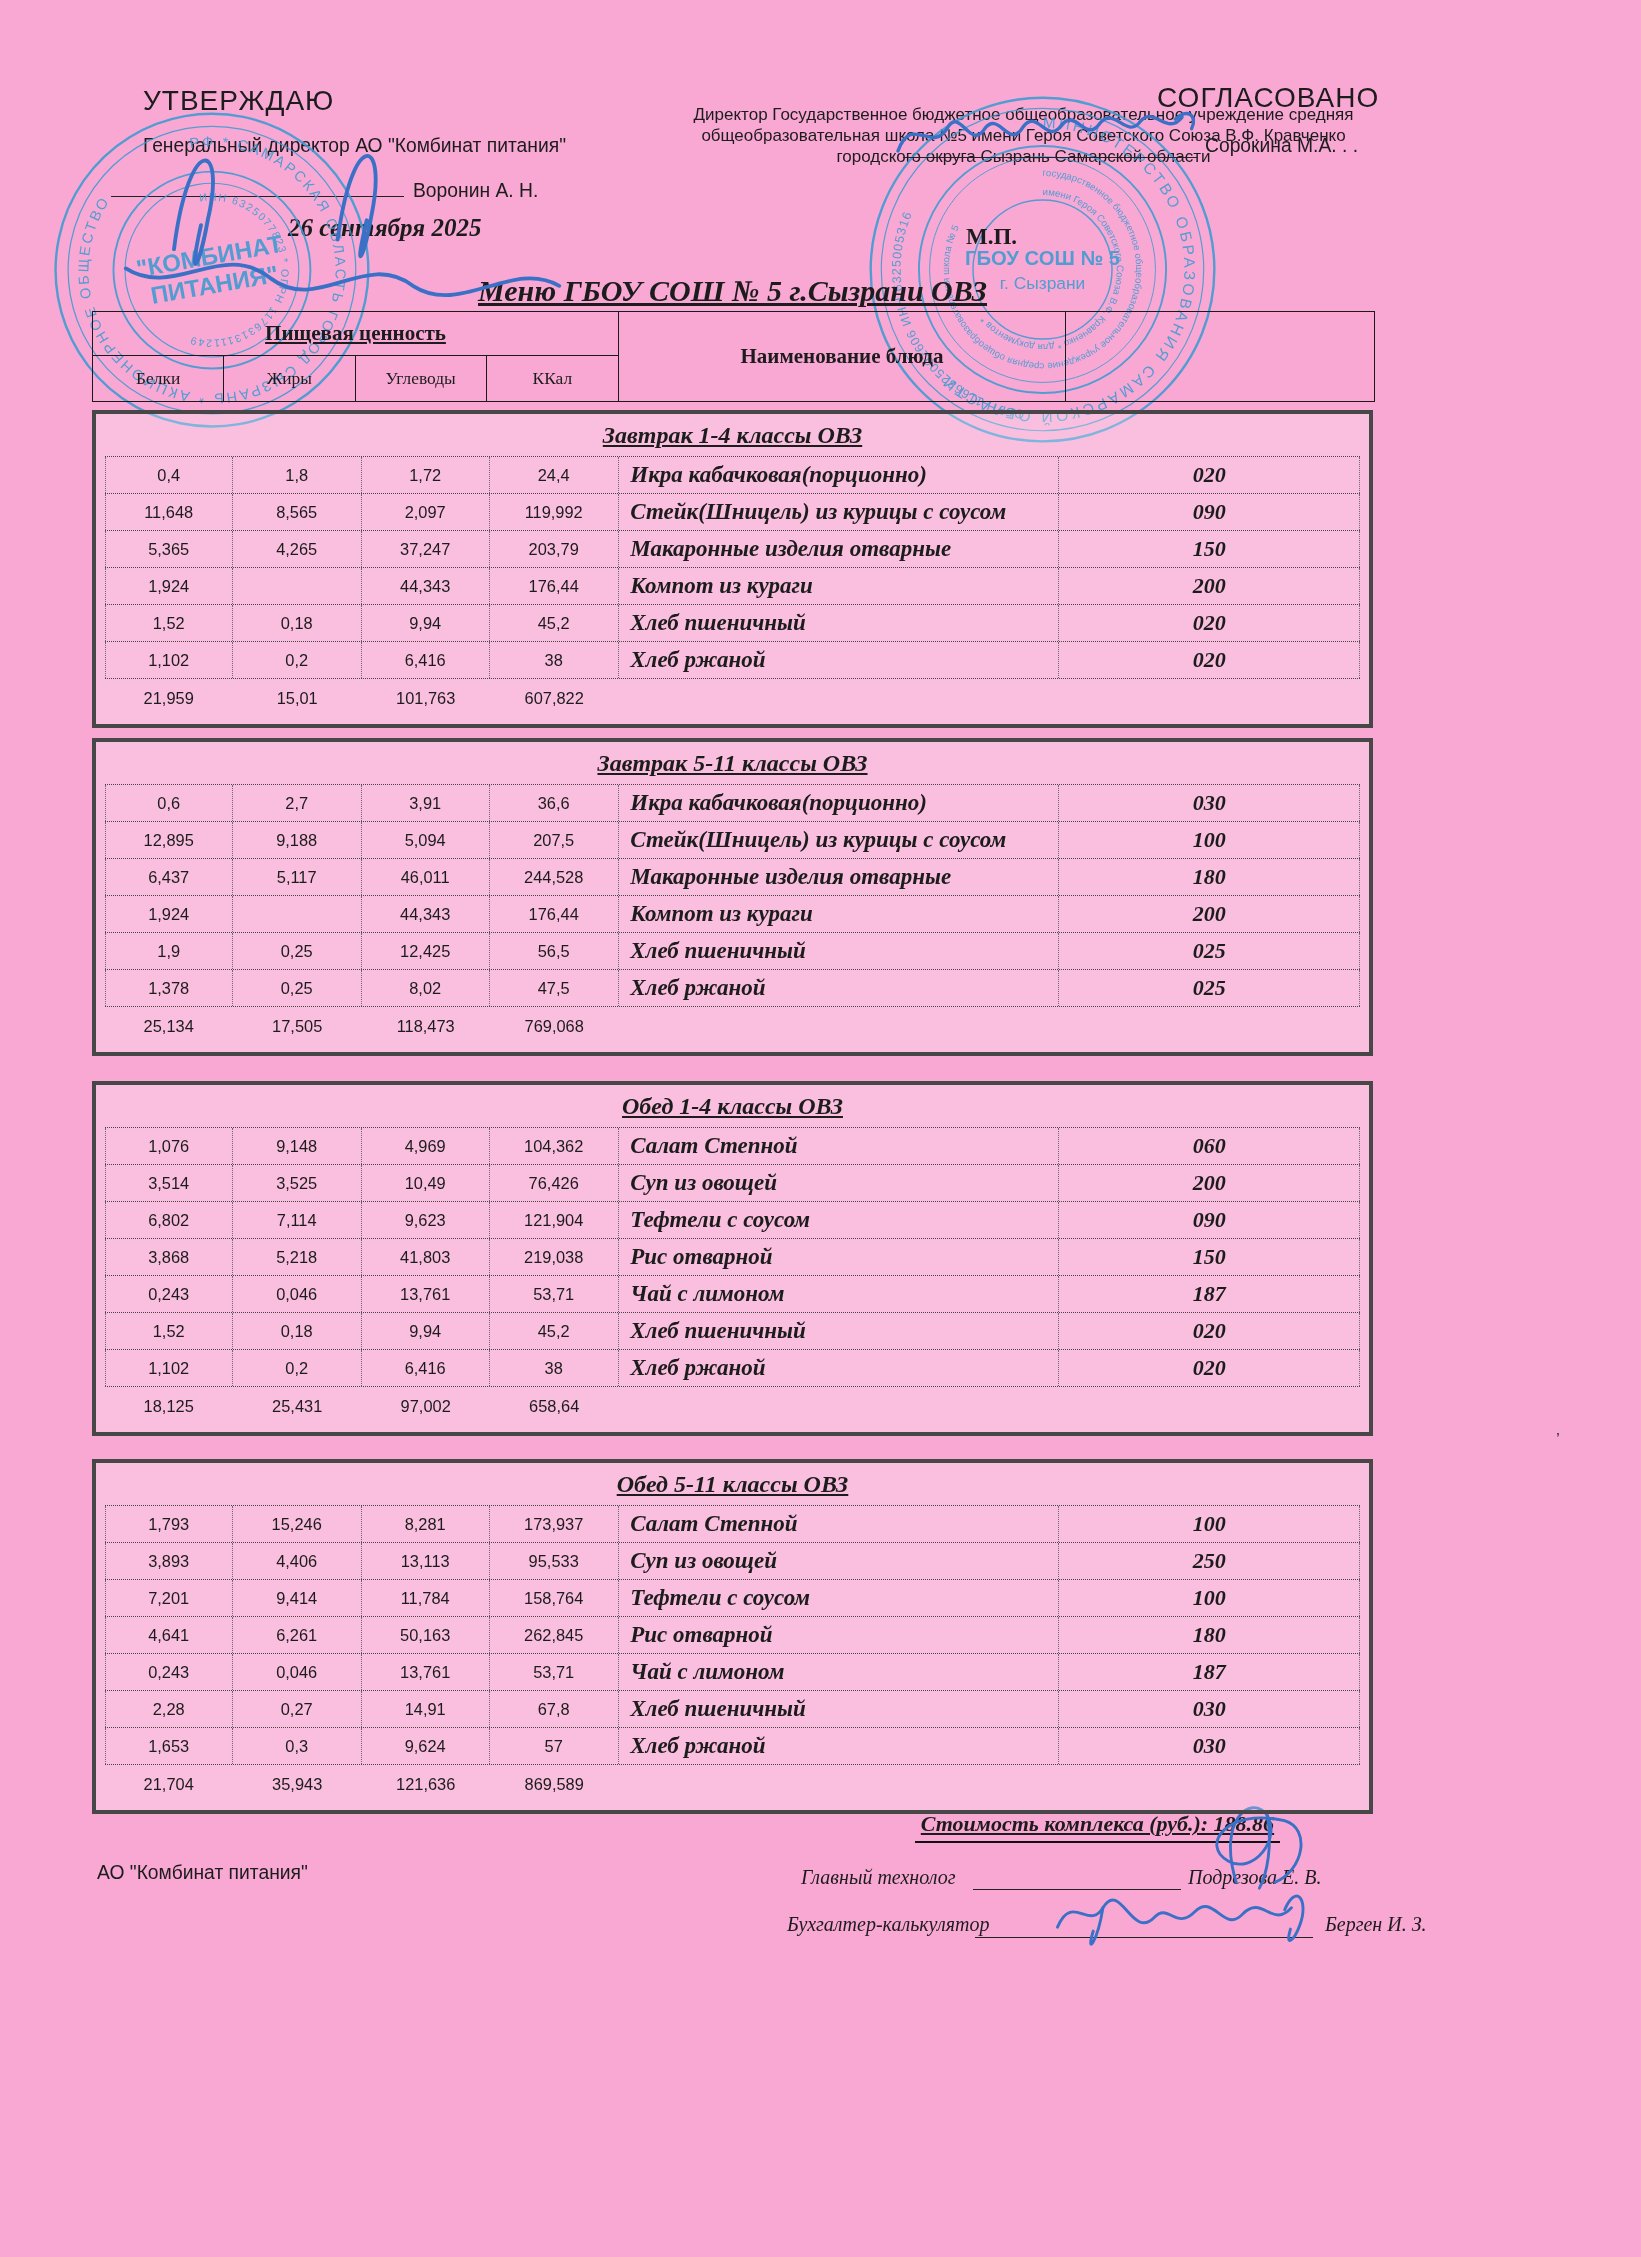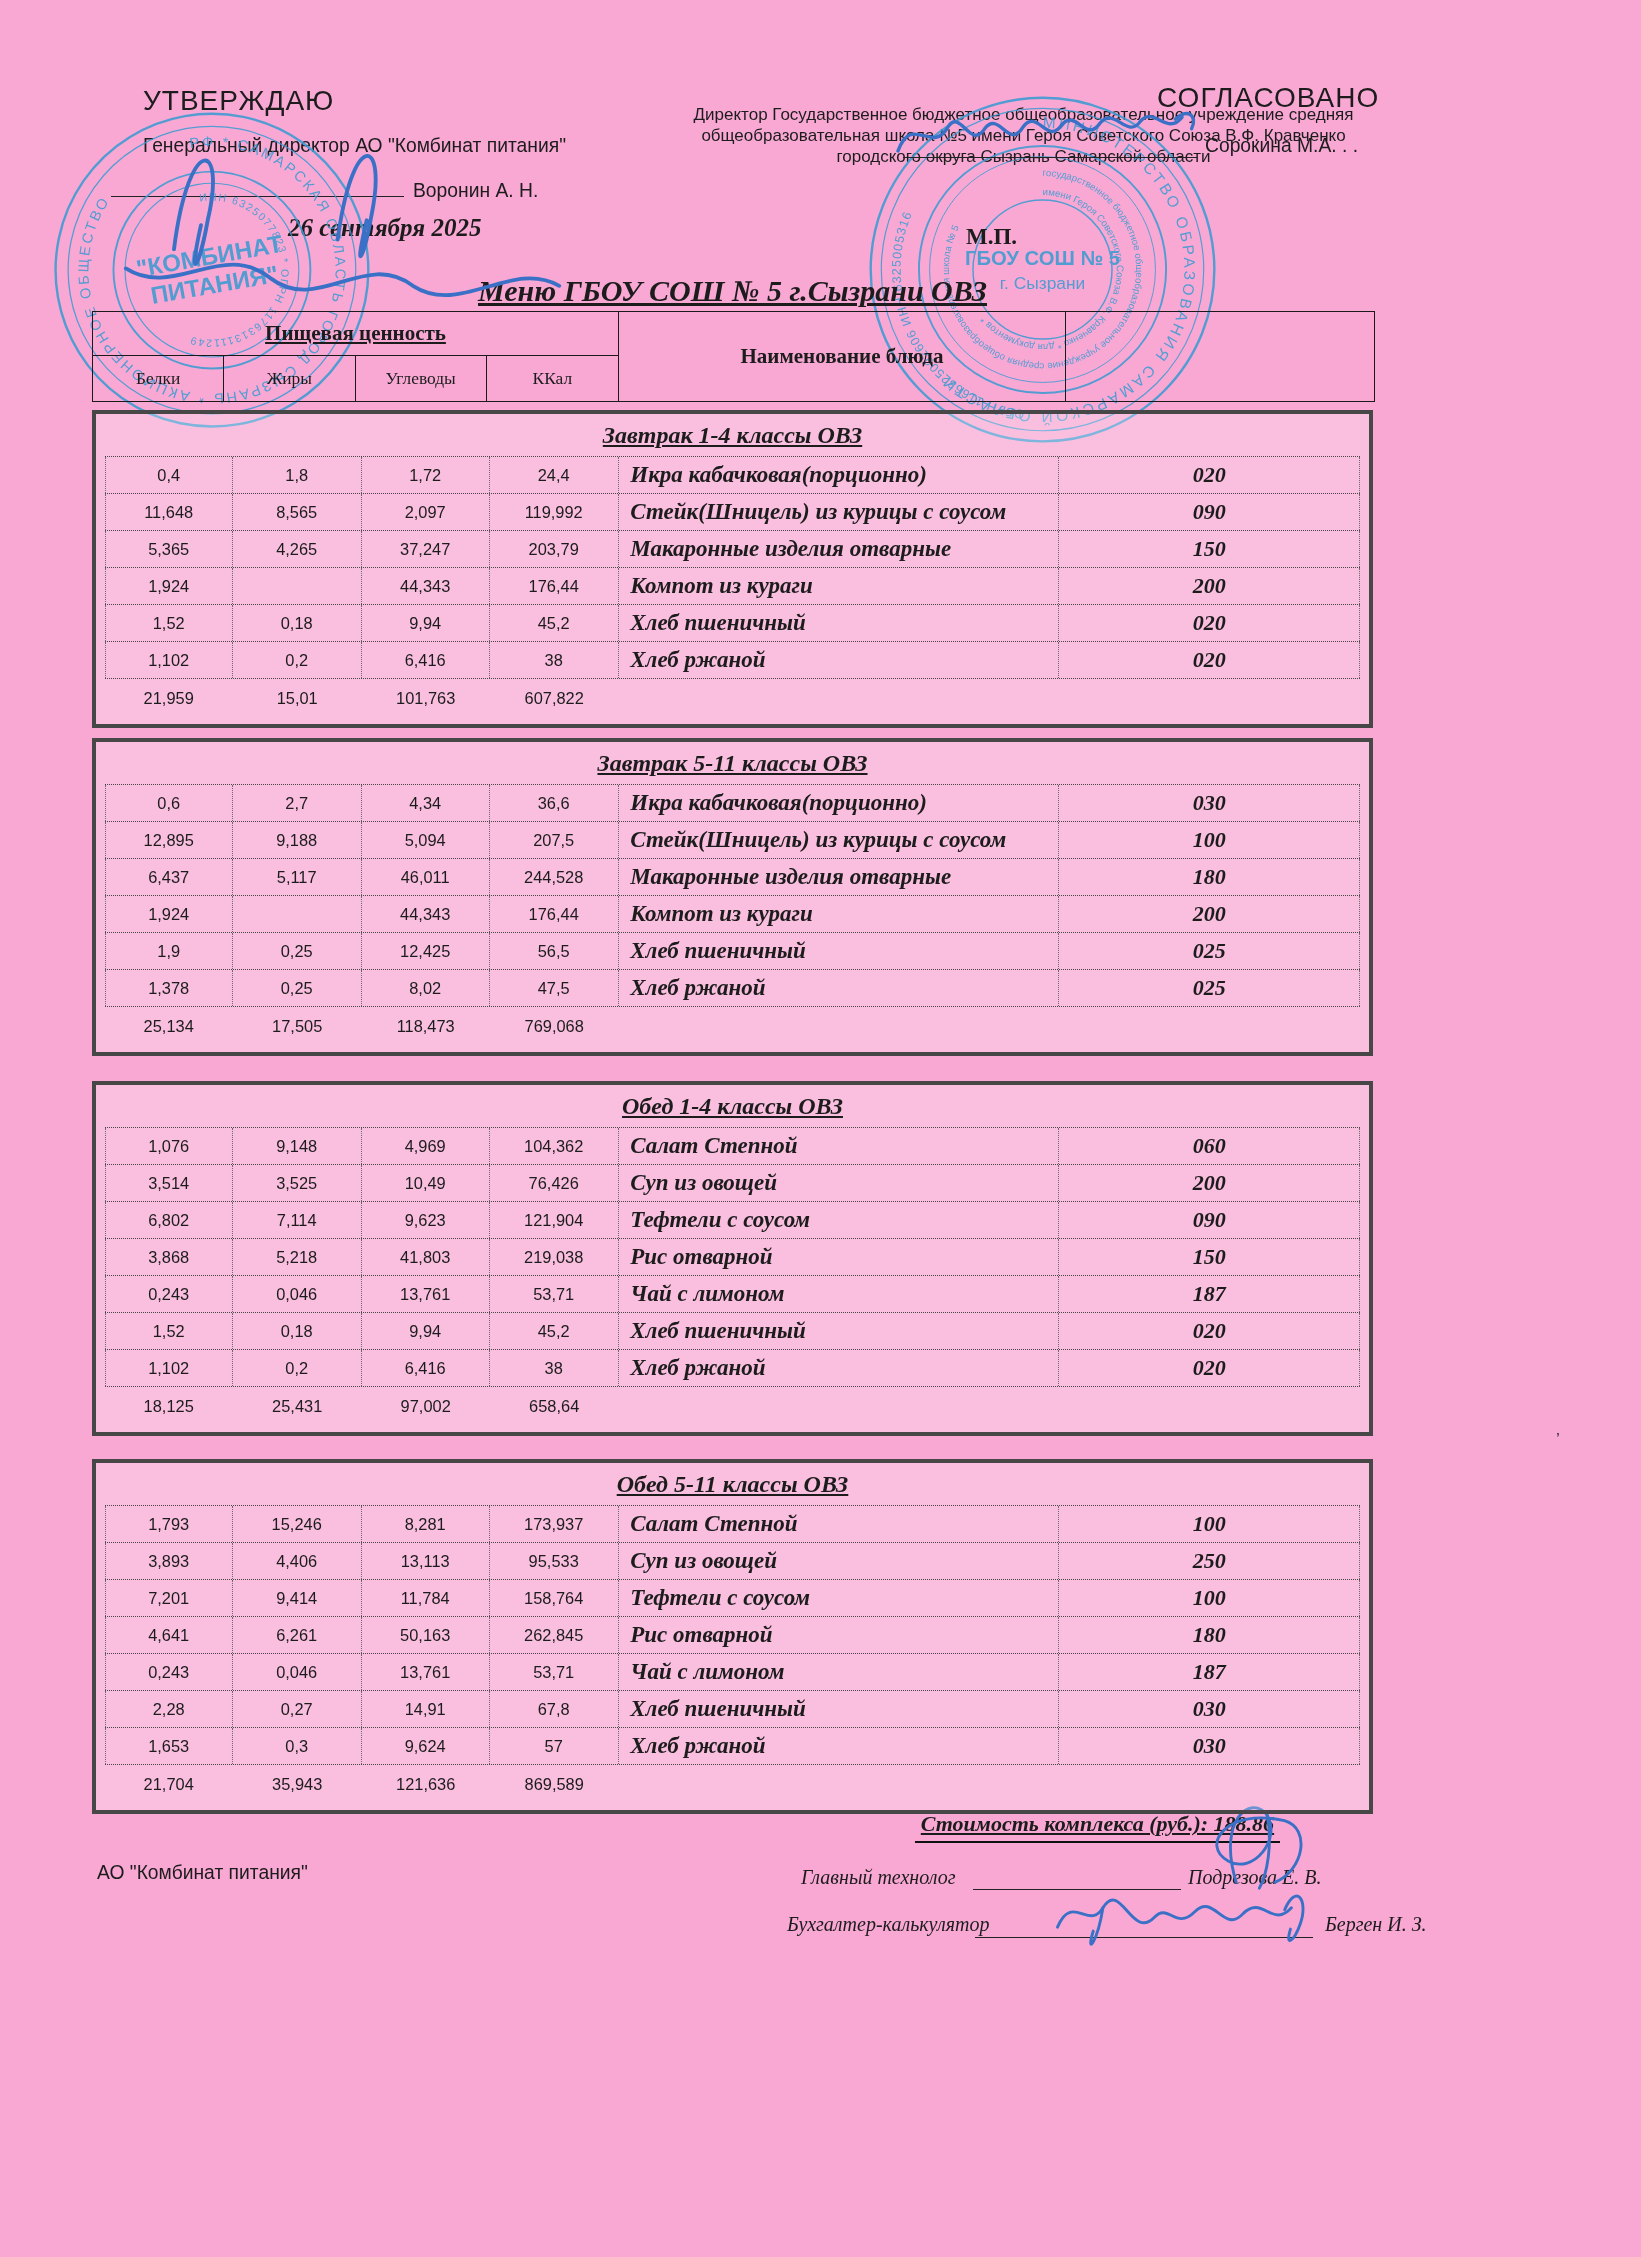--- a/index.html
+++ b/index.html
@@ -212,21 +212,21 @@
   </div>
 
   <div class="abs menu-table" style="top:738px;">
     <div class="tbl-title">
         <span>Завтрак 5-11 классы ОВЗ</span>
       </div>
     <div class="tbl-rows">
         <div class="mrow">
           <span class="num">0,6</span>
           <span class="num">2,7</span>
-          <span class="num">4,34</span>
+          <span class="num">3,91</span>
           <span class="num">36,6</span>
           <span class="dish">Икра кабачковая(порционно)</span>
           <span class="out">030</span>
         </div>
         <div class="mrow">
           <span class="num">12,895</span>
           <span class="num">9,188</span>
           <span class="num">5,094</span>
           <span class="num">207,5</span>
           <span class="dish">Стейк(Шницель) из курицы с соусом</span>

